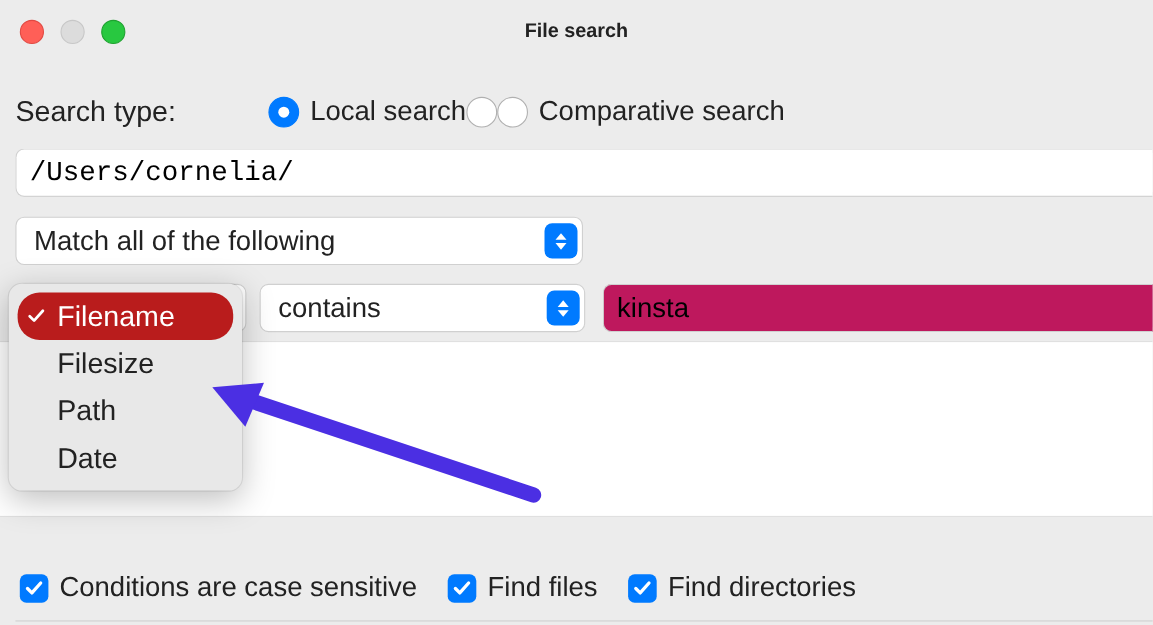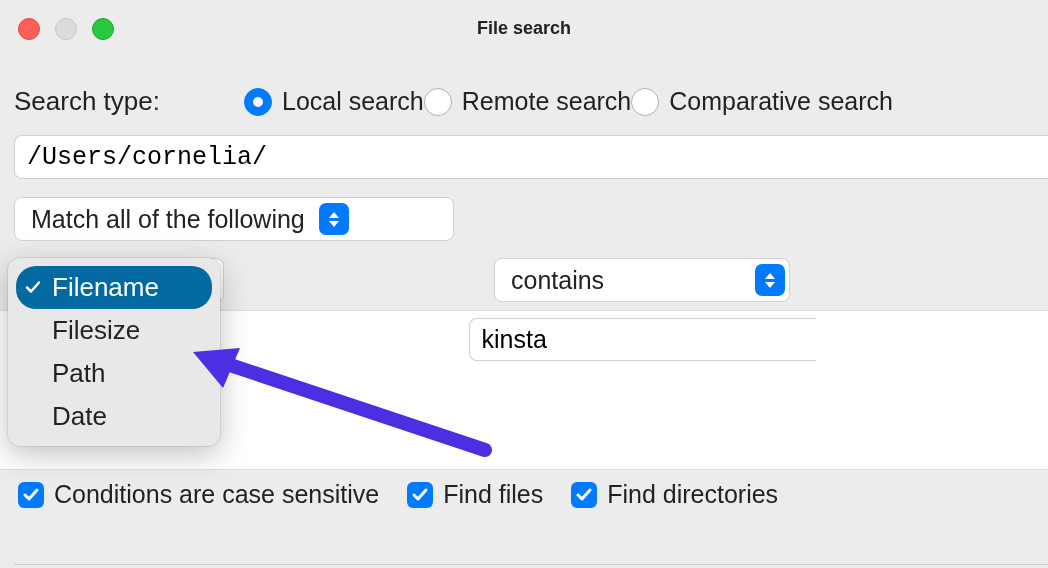--- a/index.html
+++ b/index.html
@@ -170,21 +170,21 @@
       z-index: 100;
     }
     .dropdown-item {
       padding: 6px 10px 6px 36px;
       border-radius: 7px;
       font-size: 26px;
       cursor: pointer;
       position: relative;
     }
     .dropdown-item.selected {
-      background: #0369a1;
+      background: #b91c1c;
       color: #fff;
       border-radius: 20px;
     }
     .dropdown-check {
       position: absolute;
       left: 8px;
       top: 50%;
       transform: translateY(-50%);
     }
 
@@ -197,21 +197,21 @@
       height: 160px;
       background: #fff;
       border-top: 1px solid #e0e0e0;
       border-bottom: 1px solid #e0e0e0;
       z-index: 0;
     }
 
     
     .bottom-bar {
       position: absolute;
-      top: 480px;
+      top: 520px;
       left: 18px;
       display: flex;
       align-items: center;
       gap: 28px;
     }
     .checkbox-item {
       display: flex;
       align-items: center;
       gap: 10px;
       cursor: pointer;
@@ -250,37 +250,36 @@
 
     .contains-select {
       width: 296px;
     }
 
     .value-input {
       flex: 1;
       height: 44px;
       border: 1px solid #d0d0d0;
       border-radius: 8px;
-      background: #ffffff;
+      background: #be185d;
       padding: 6px 12px;
       font-size: 25px;
       font-family: inherit;
       outline: none;
       border-right: none;
       border-top-right-radius: 0;
       border-bottom-right-radius: 0;
     }
 
     .cond-row-offset {
       margin-left: 222px;
       display: flex;
-      align-items: center;
+      align-items: flex-end;
       gap: 16px;
       width: calc(100% - 222px);
-      flex-direction: column;
     }
 
     .bottom-rule {
       position: absolute;
       top: 564px;
       left: 14px;
       right: 0;
       height: 1px;
       background: #cfcfcf;
     }
@@ -302,35 +301,34 @@
     <div class="row-label">Search type:</div>
     <div class="radio-group">
       <div class="radio-item">
         <div class="radio-circle selected">
             <div class="radio-dot"></div>
           </div>
         <span>Local search</span>
       </div>
       <div class="radio-item">
         <div class="radio-circle"></div>
-        <span>Remote search</span>
       </div>
       <div class="radio-item">
         <div class="radio-circle"></div>
         <span>Comparative search</span>
       </div>
     </div>
   </div>
 
   <div class="row">
     <input class="text-input" type="text" value="/Users/cornelia/" style="">
   </div>
 
   <div class="row" style="margin-top: 14px;">
-    <div class="select-box" style="width:440px; ">
+    <div class="select-box" style="width:516px; justify-content:space-between;">
       <span>Match all of the following</span>
       <div class="select-chevrons">
         <div class="chev-up"></div>
         <div class="chev-down"></div>
       </div>
     </div>
   </div>
 
 </div>
 

